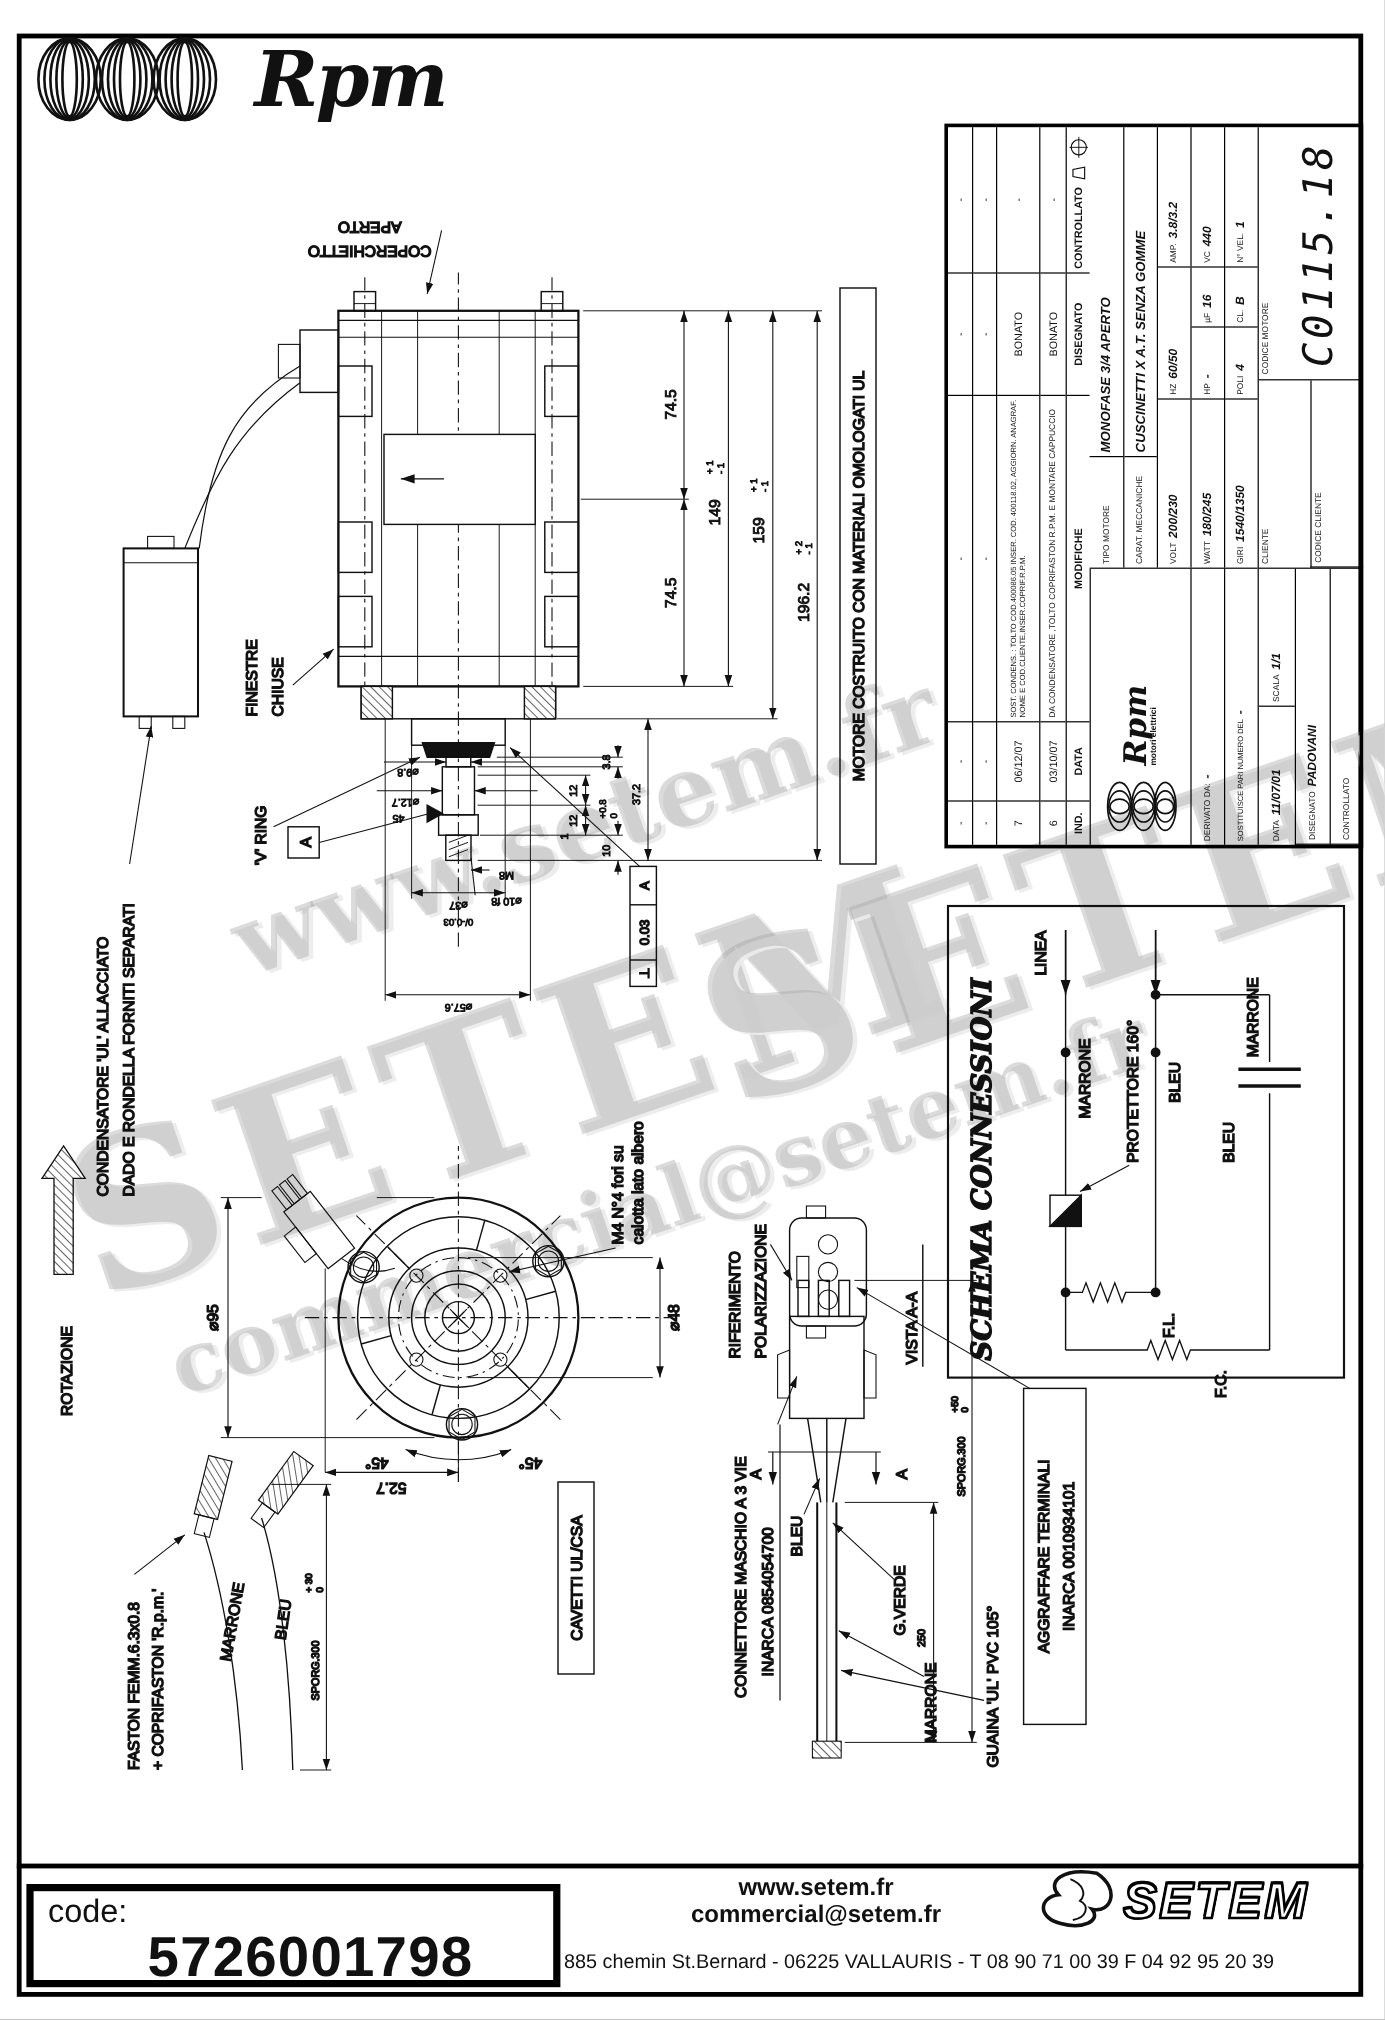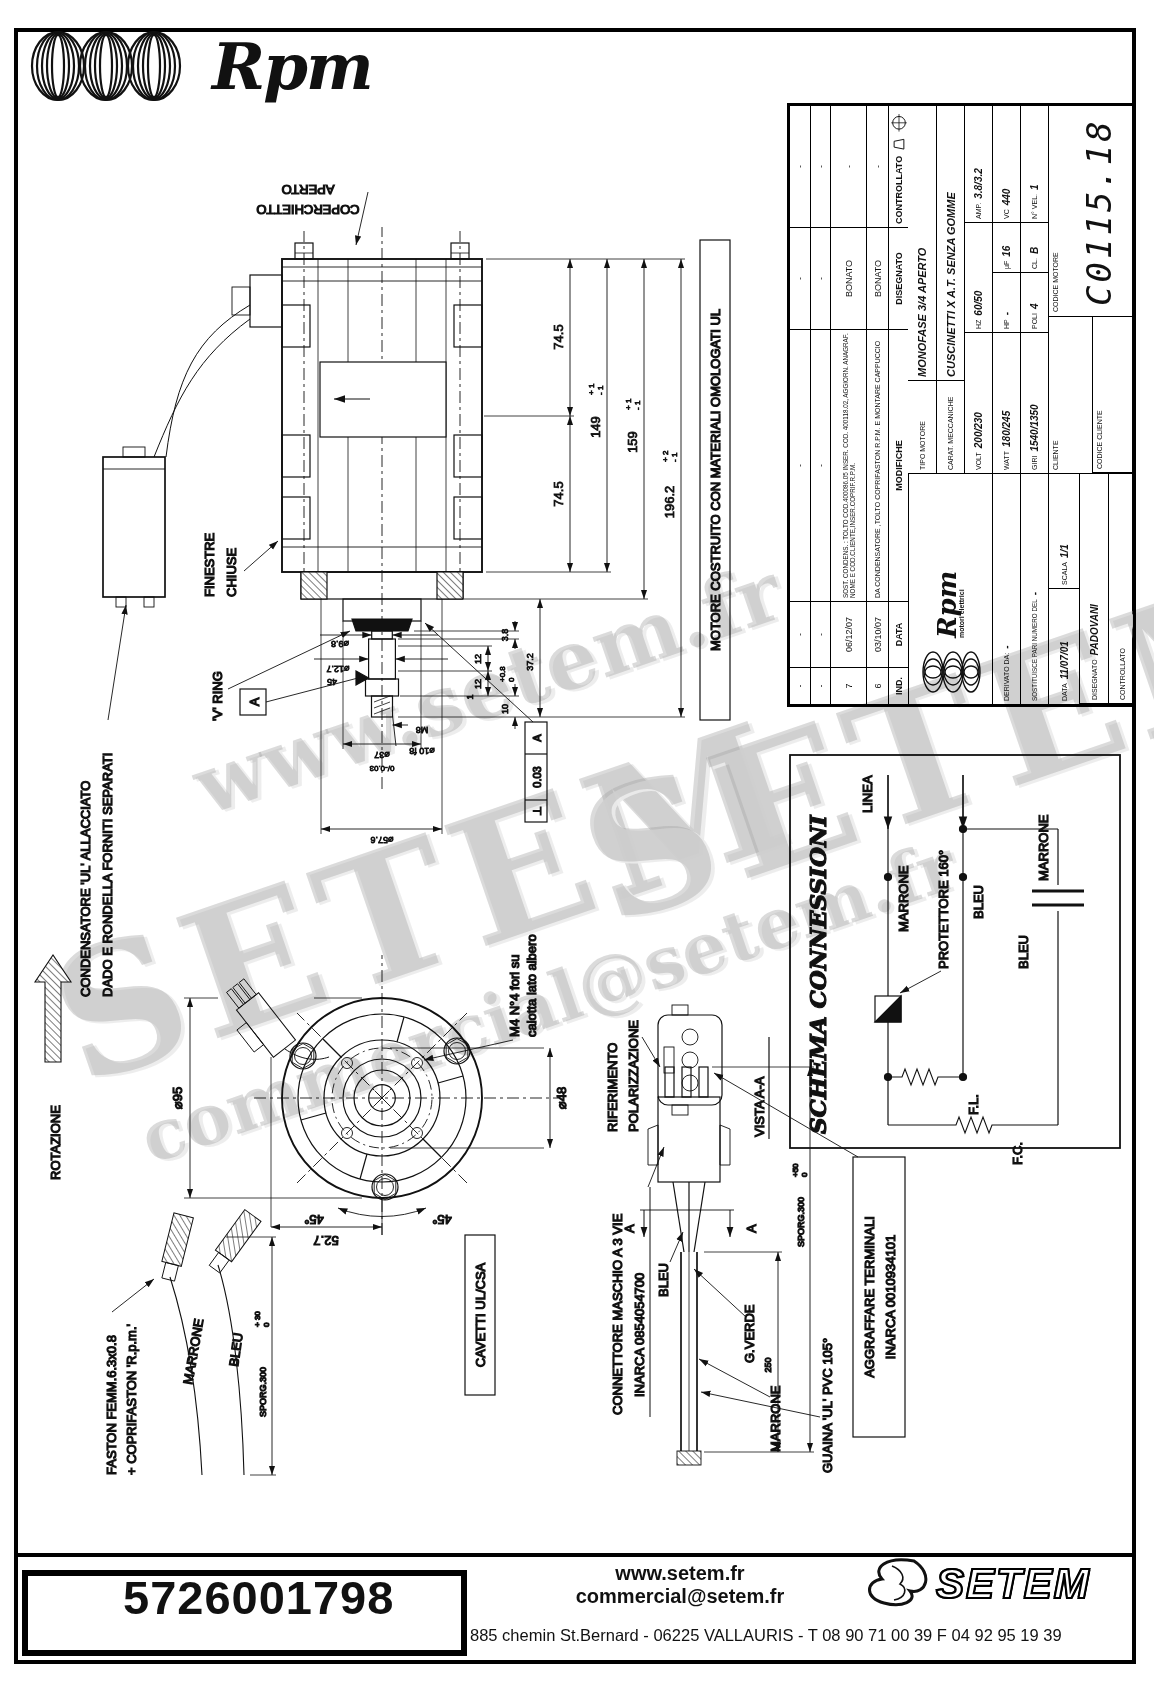--- a/index.html
+++ b/index.html
@@ -647,27 +647,28 @@
             <div class="lbl" style="position:absolute;left:4px;top:3px">CODICE MOTORE</div>
             <div class="cod" style="position:absolute;left:10px;top:30px">C0115.18</div>
           </div>
         </div>
       </div>
 
     </div>
   </div>
 
   <div class="codebox">
+    <div class="cl">code:</div>
     <div class="cv">5726001798</div>
   </div>
   <div class="f-mid">
     <div class="f-web">www.setem.fr</div>
     <div class="f-mail">commercial@setem.fr</div>
   </div>
-  <div class="f-addr">885 chemin St.Bernard  -  06225 VALLAURIS  -  T 08 90 71 00 39   F 04 92 95 19 39</div>
+  <div class="f-addr">885 chemin St.Bernard  -  06225 VALLAURIS  -  T 08 90 71 00 39   F 04 92 95 20 39</div>
   <div class="setem">
     <svg width="74" height="56" viewBox="0 0 74 56">
       <path d="M52,5 C24,0 10,12 20,23 C4,25 2,42 22,47 C40,52 56,45 48,35 C64,39 72,18 52,5 Z" fill="none" stroke="#111" stroke-width="3"></path>
       <path d="M30,10 C40,14 44,22 38,28 C46,32 44,42 32,44" fill="none" stroke="#111" stroke-width="1.6"></path>
     </svg>
     <span class="setem-word">SETEM</span>
   </div>
 
 </div>
 

